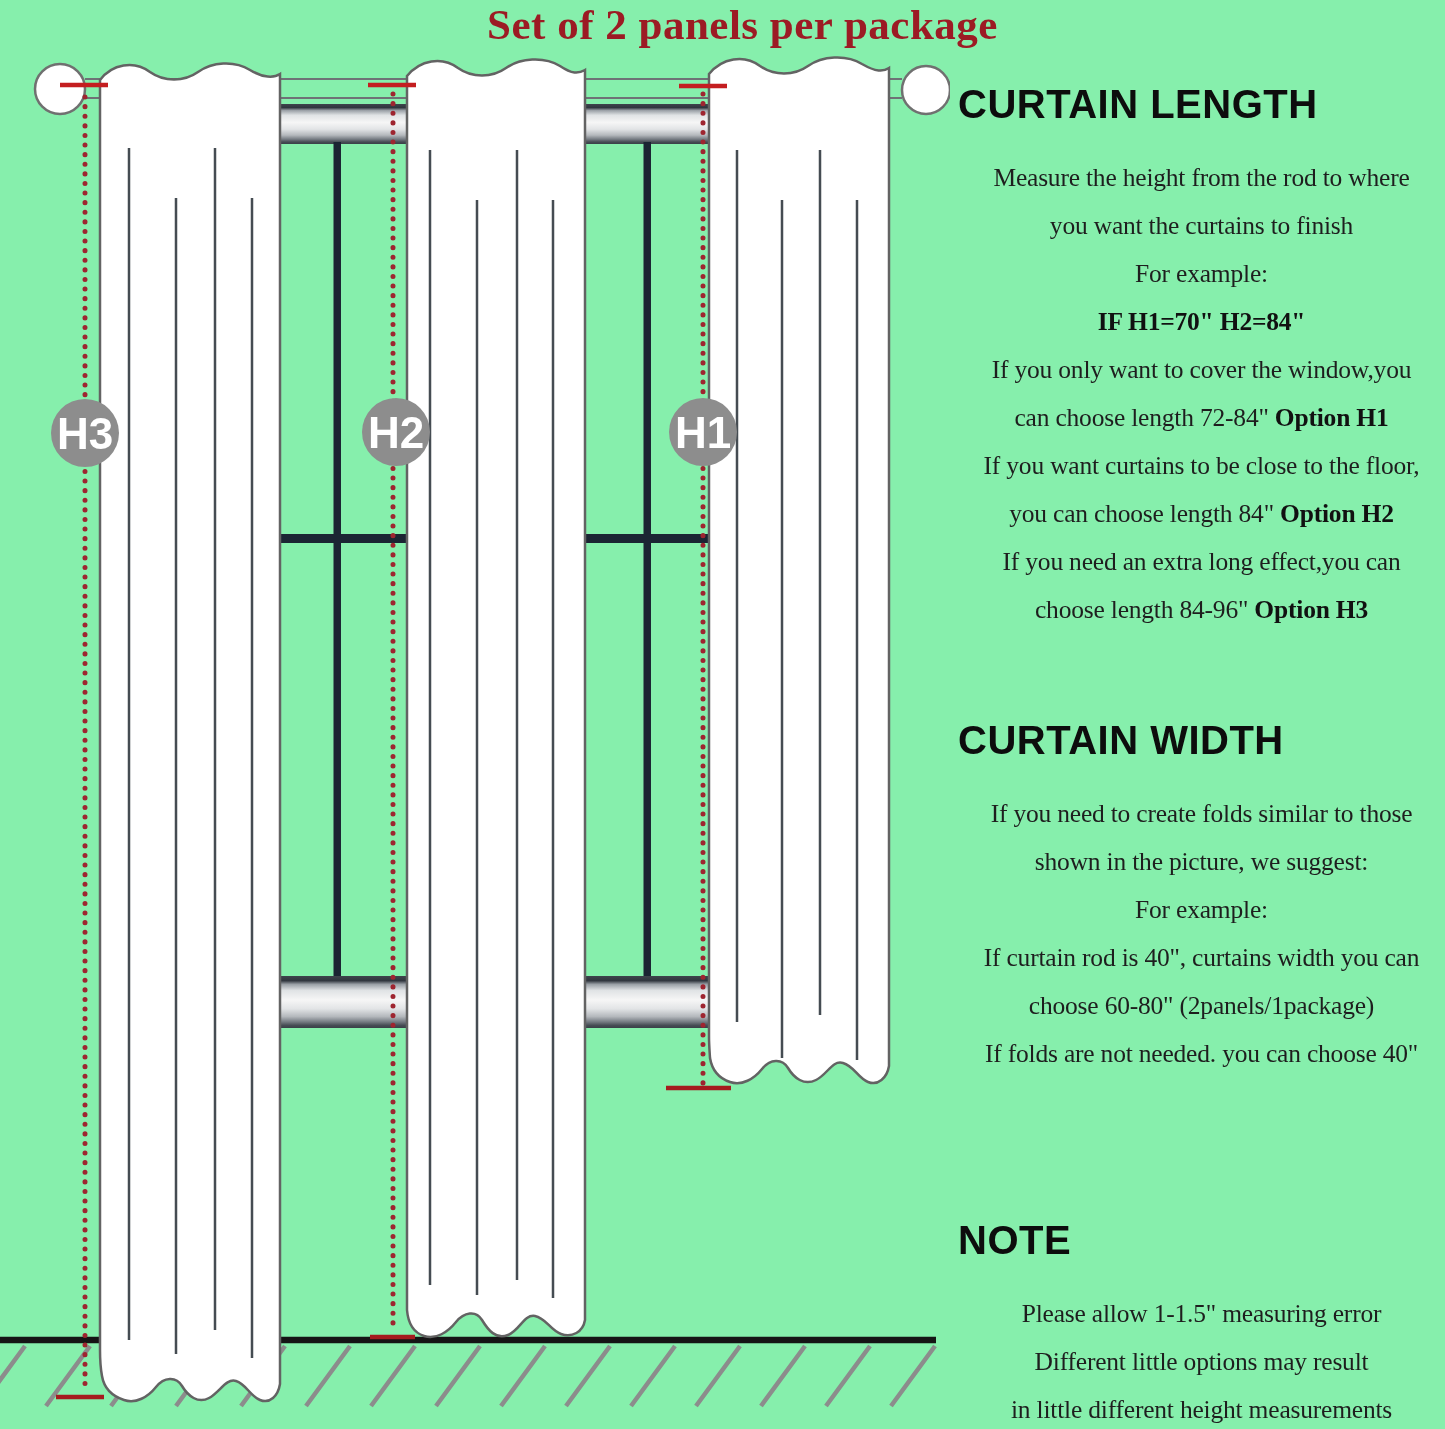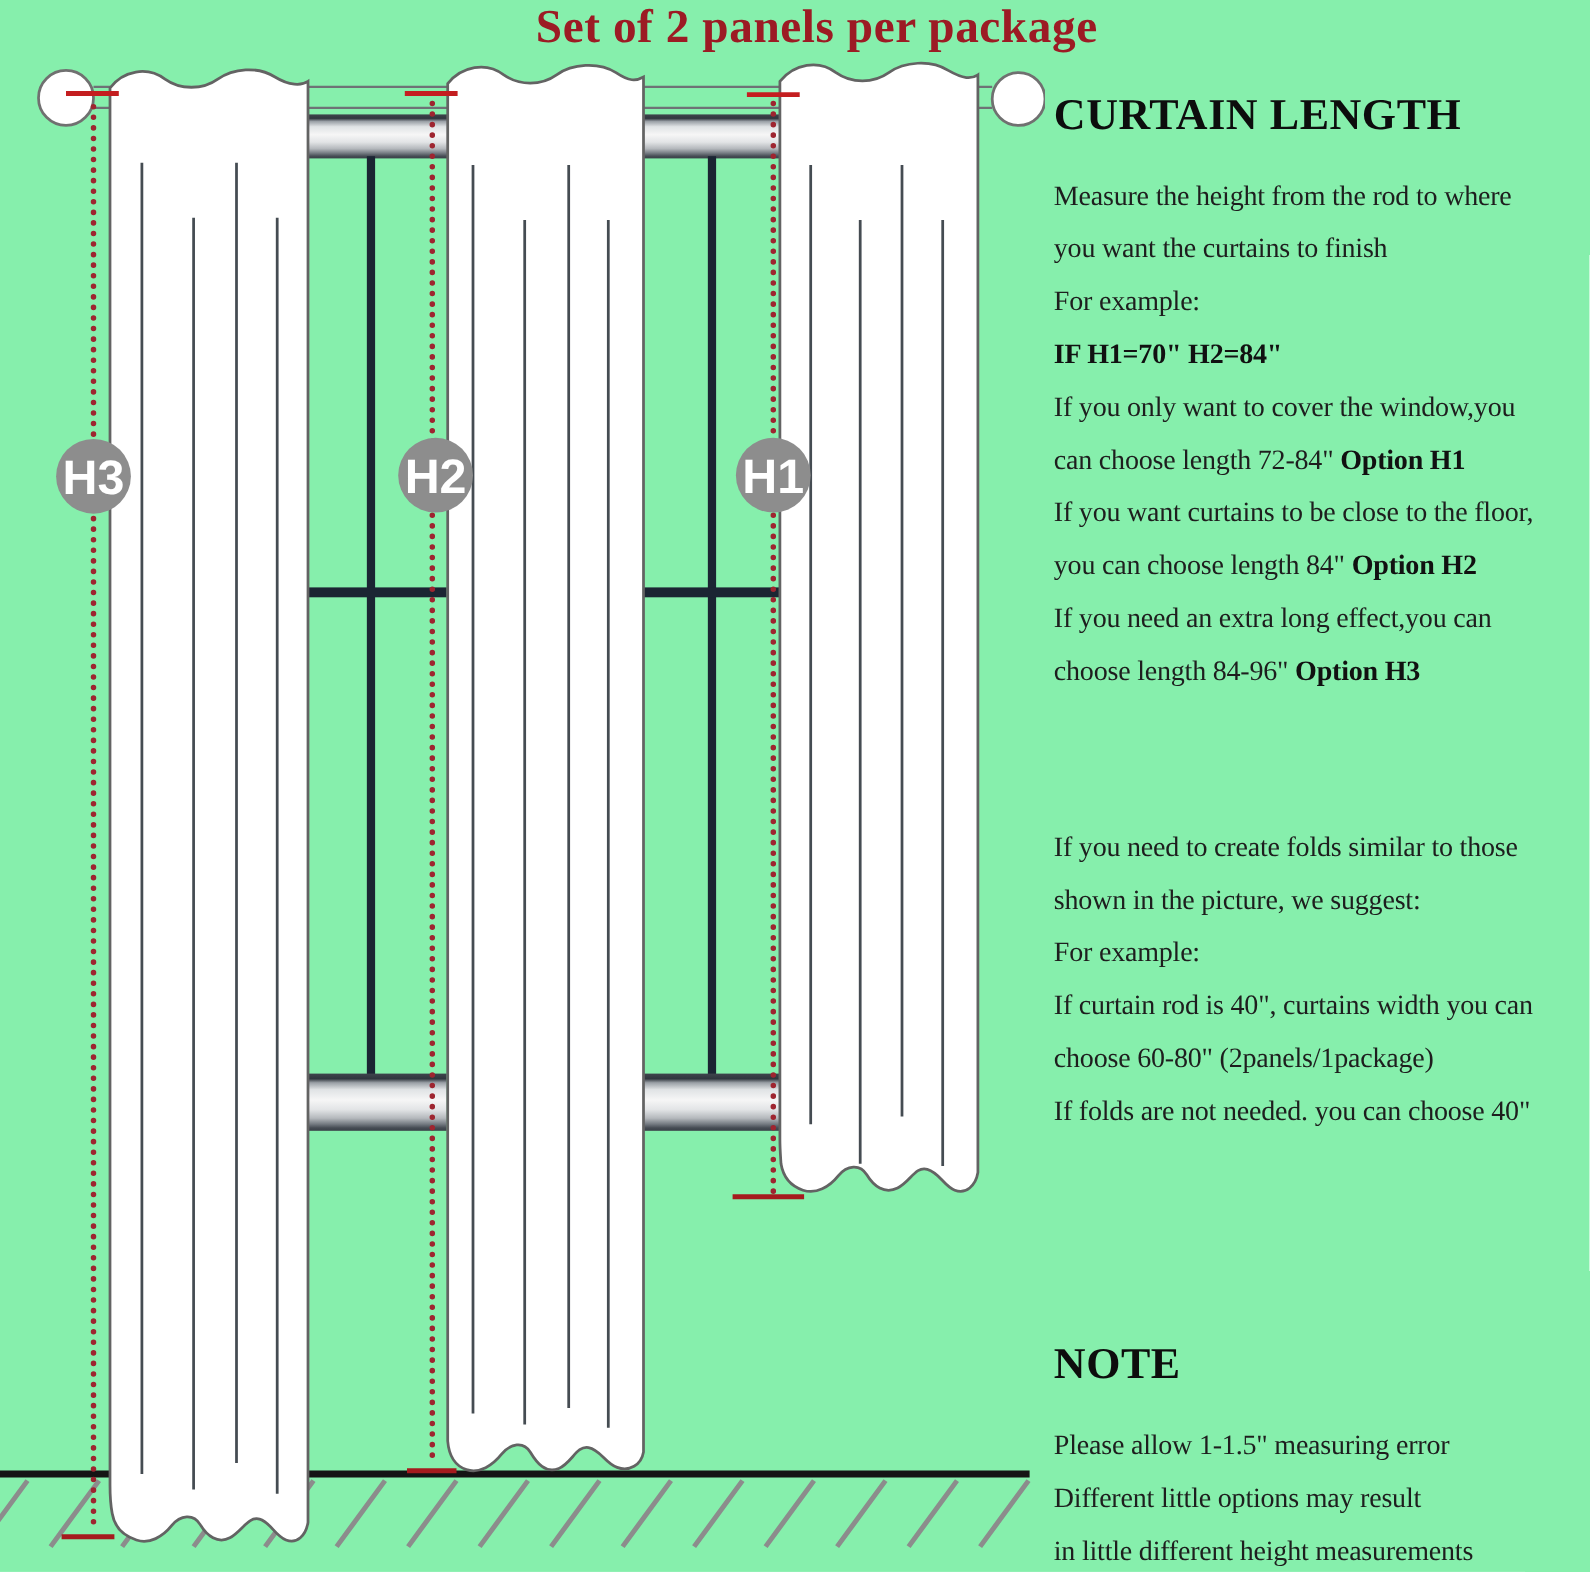--- a/index.html
+++ b/index.html
@@ -17,30 +17,30 @@
     font-family: "Liberation Serif", serif;
     font-weight: 700;
     font-size: 43px;
     letter-spacing: 0.5px;
     color: #9c1b24;
     white-space: nowrap;
   }
   #diagram-svg { position: absolute; top: 0; left: 0; }
   .text-section { position: absolute; left: 958px; width: 487px; }
   .sec-heading {
-    font-family: Liberation Serif, serif;
+    font-family: Liberation Sans, sans-serif;
     font-weight: 700;
     font-size: 40px;
     line-height: 44px;
     color: #0d0d0d;
     letter-spacing: 0.5px;
     margin: 0;
     white-space: nowrap;
   }
-  .sec-lines { margin-top: 28px; }
+  .sec-lines { margin-top: 28px; text-align: center; }
   .line {
     font-family: "Liberation Serif", serif;
     font-size: 25.5px;
     line-height: 48px;
     letter-spacing: -0.2px;
     color: #1e1e1e;
     white-space: nowrap;
   }
   .line b { font-weight: 700; color: #111111; }
   #sec-length { top: 82px; }
@@ -145,20 +145,21 @@
       <div class="line"><span>If you only want to cover the window,you</span><b></b><span></span></div>
       <div class="line"><span>can choose length 72-84" </span><b>Option H1</b><span></span></div>
       <div class="line"><span>If you want curtains to be close to the floor,</span><b></b><span></span></div>
       <div class="line"><span>you can choose length 84" </span><b>Option H2</b><span></span></div>
       <div class="line"><span>If you need an extra long effect,you can</span><b></b><span></span></div>
       <div class="line"><span>choose length 84-96" </span><b>Option H3</b><span></span></div>
     </div>
   </div>
 
   <div id="sec-width" class="text-section">
+    <h2 class="sec-heading">CURTAIN WIDTH</h2>
     <div class="sec-lines">
       <div class="line"><span>If you need to create folds similar to those</span><b></b><span></span></div>
       <div class="line"><span>shown in the picture, we suggest:</span><b></b><span></span></div>
       <div class="line"><span>For example:</span><b></b><span></span></div>
       <div class="line"><span>If curtain rod is 40", curtains width you can</span><b></b><span></span></div>
       <div class="line"><span>choose 60-80" (2panels/1package)</span><b></b><span></span></div>
       <div class="line"><span>If folds are not needed. you can choose 40"</span><b></b><span></span></div>
     </div>
   </div>
 

